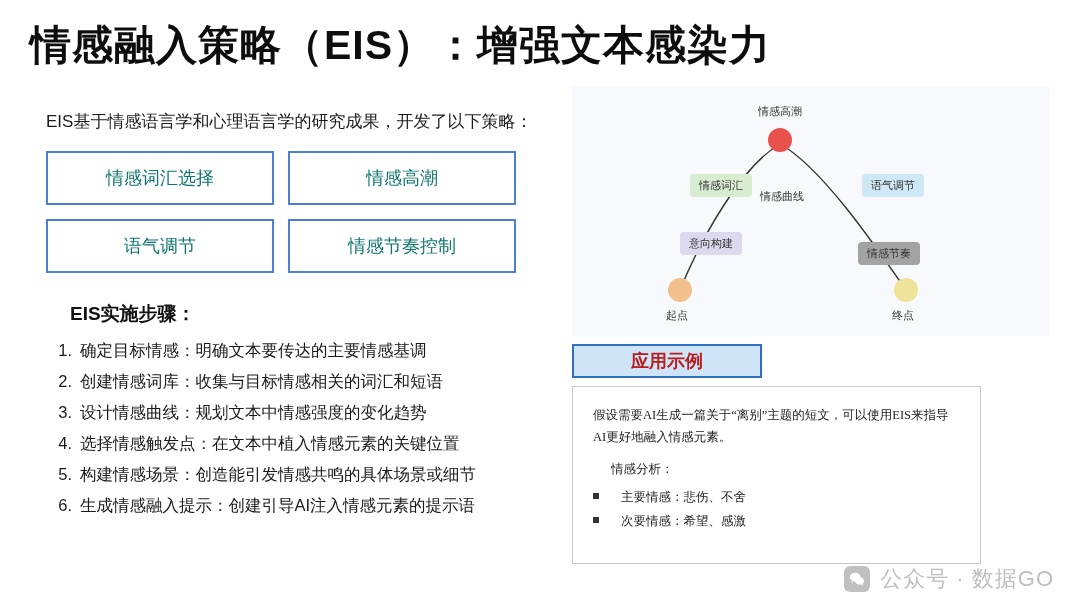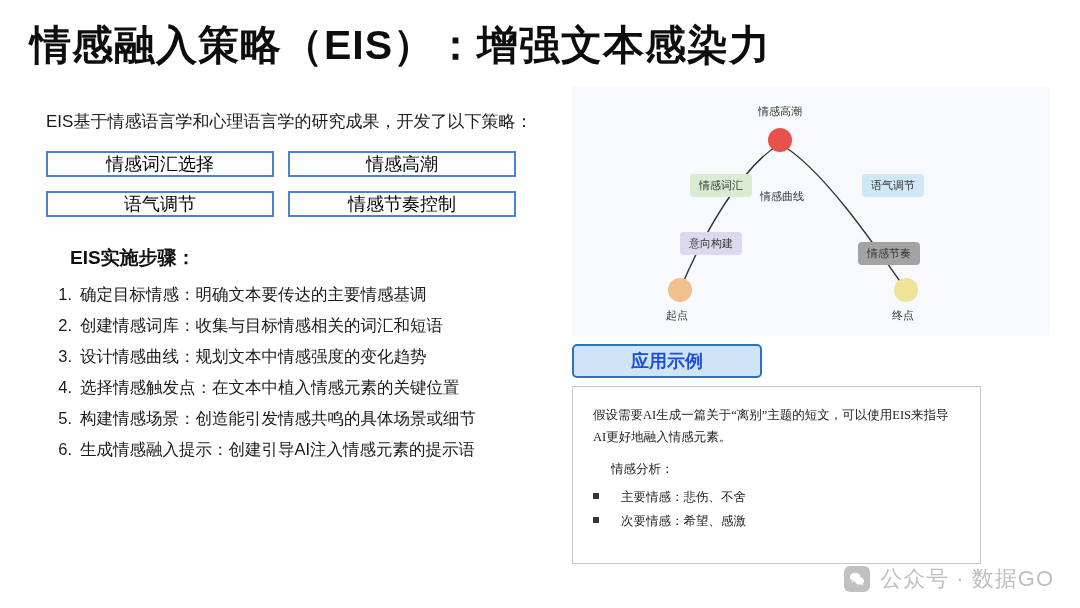--- a/index.html
+++ b/index.html
@@ -43,26 +43,26 @@
   }
   .box-grid {
     margin-top: 16px;
     display: grid;
     grid-template-columns: 228px 228px;
     gap: 14px 14px;
   }
   .sbox {
     border: 2px solid #4a80d6;
     background: #ffffff;
-    height: 26px;
+    height: 54px;
     display: flex;
     align-items: center;
     justify-content: center;
     font-size: 18px;
-    color: #000000;
+    color: #0f766e;
   }
   .subhead2 {
     margin-top: 28px;
     margin-left: 24px;
     font-size: 19px;
     font-weight: bold;
     color: #111;
   }
   .steps {
     margin-top: 12px;
@@ -125,27 +125,27 @@
   .lbl-blue  { left: 290px; top: 88px; background: #cfe8f5; }
   .lbl-purple{ left: 108px; top: 146px; background: #dcd9ef; }
   .lbl-pink  { left: 286px; top: 156px; background: #a3a3a3; }
   
   .example-tab {
     position: absolute;
     left: 572px; top: 344px;
     width: 190px; height: 34px;
     background: #cfe4f7;
     border: 2px solid #2f6fc0;
-    border-radius: 5px;
+    border-radius: 0;
     display: flex;
     align-items: center;
     justify-content: center;
     font-size: 18px;
     font-weight: bold;
-    color: #1d4ed8;
+    color: #b91c1c;
   }
   .example-box {
     position: absolute;
     left: 572px; top: 386px;
     width: 409px; height: 178px;
     border: 1px solid #c9c9c9;
     background: #ffffff;
     padding: 18px 20px;
   }
   .ex-p {

